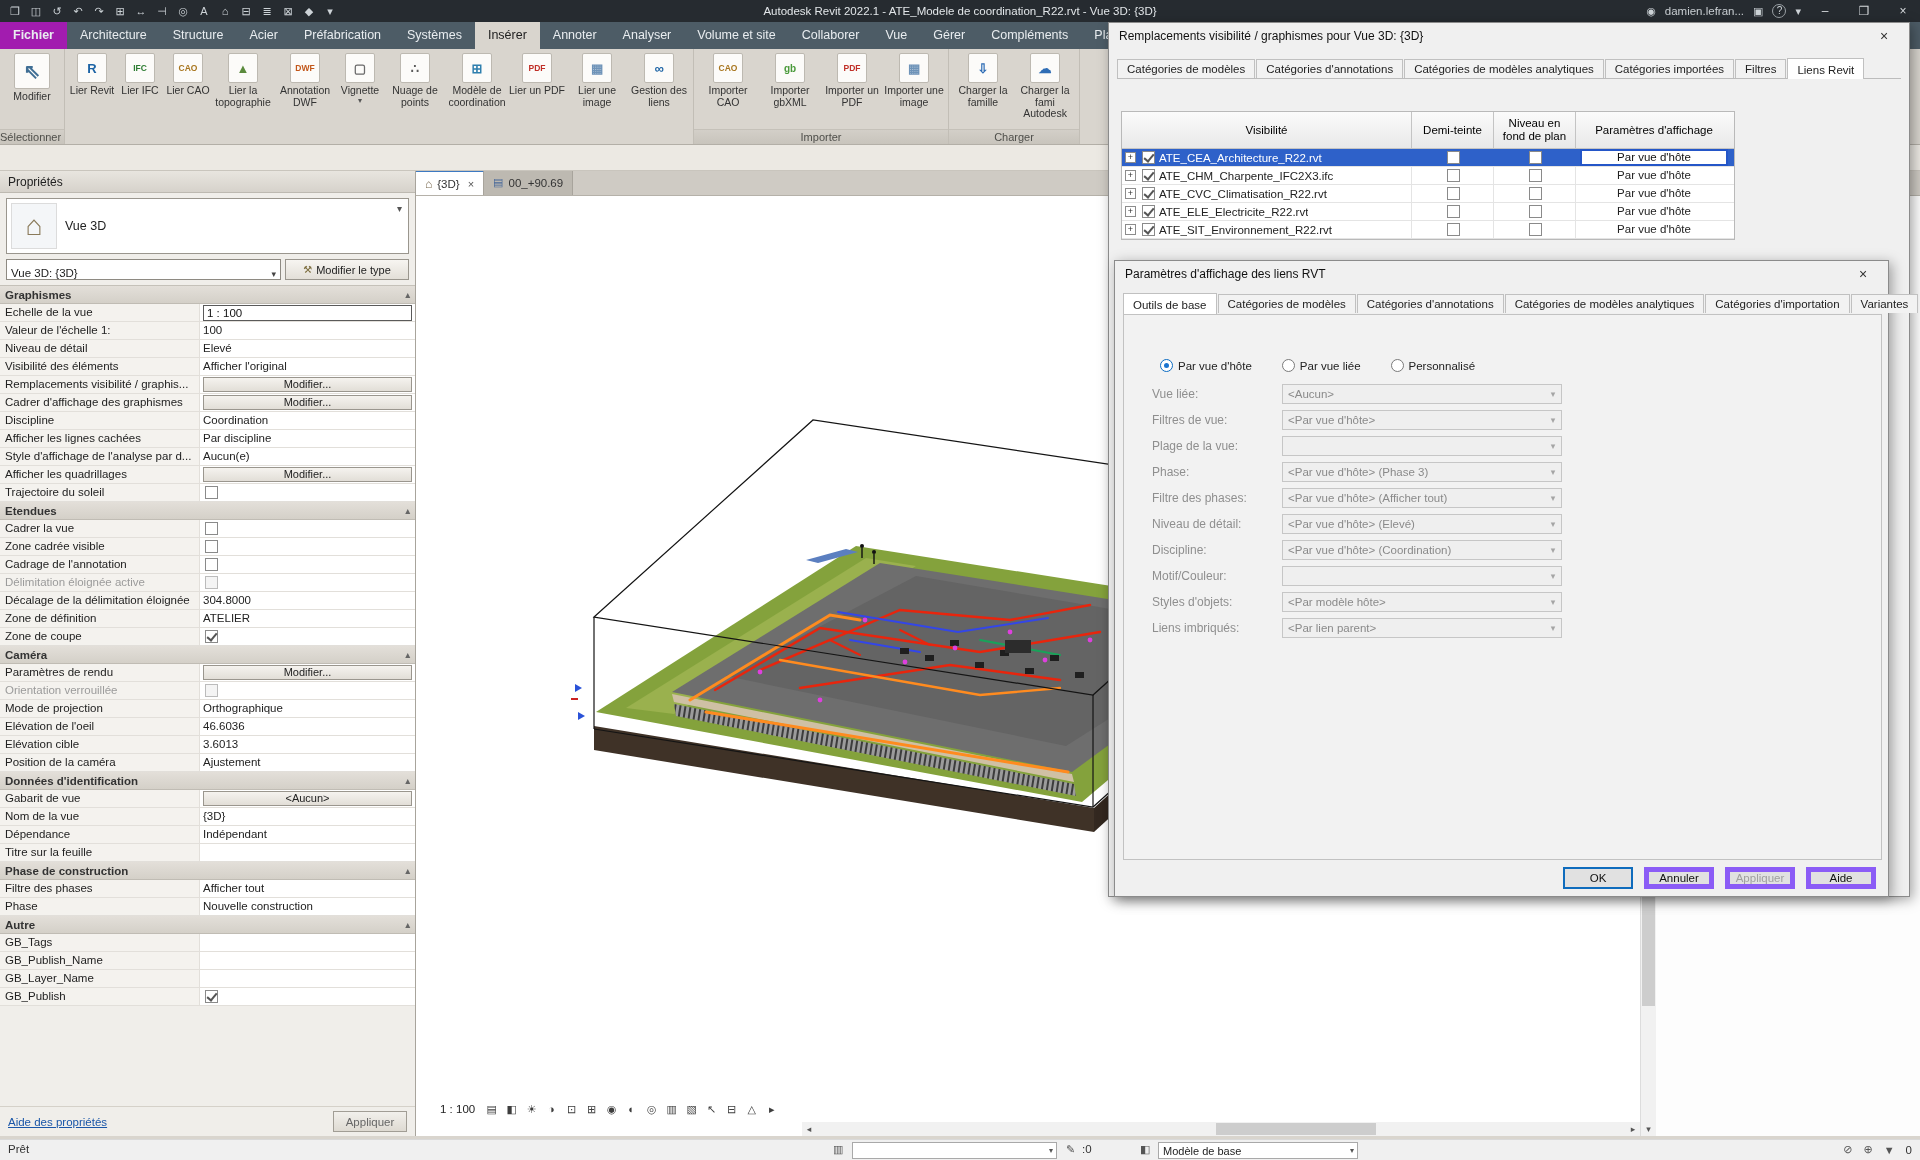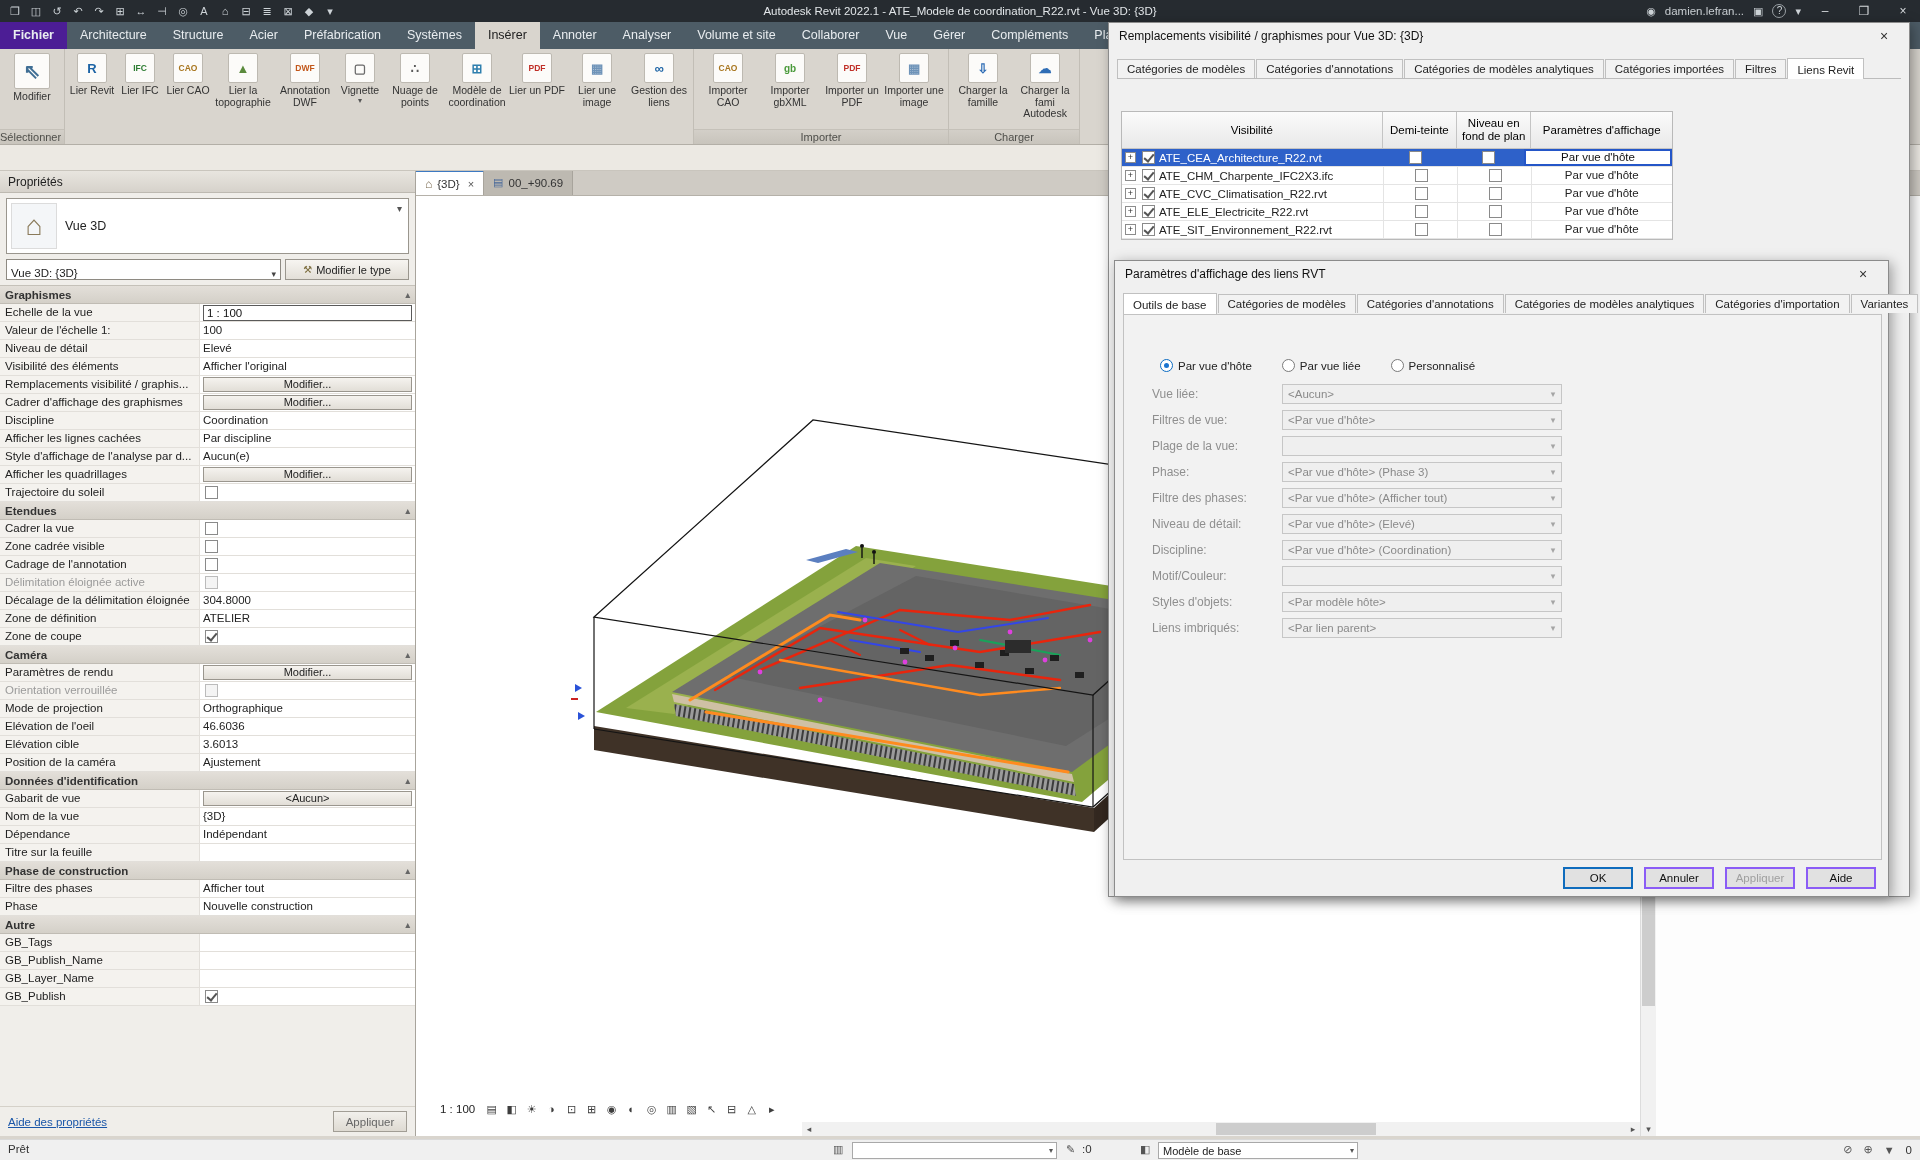--- a/index.html
+++ b/index.html
@@ -13,21 +13,21 @@
   .qat-ic { width:18px; height:16px; font-size:11px; line-height:16px; text-align:center; color:#cdd3d7; }
   .tb-title { position:absolute; left:0; right:0; text-align:center; font-size:11.5px; color:#e2e6e9; pointer-events:none; }
   .tb-right { margin-left:auto; display:flex; align-items:center; gap:9px; padding-right:2px; font-size:11.5px; z-index:2; }
   .tb-ic { font-size:11px; color:#cdd3d7; }
   .tb-ic.circ { width:14px; height:14px; border:1px solid #9aa1a6; border-radius:50%; text-align:center; line-height:12px; font-size:10px; }
   .wc { width:30px; text-align:center; font-size:12px; color:#d6dadd; }
 
   
   .tabrow { position:absolute; top:22px; left:0; width:1920px; height:27px; background:#4d5c66; display:flex; z-index:39; }
   .rtab { padding:0 13px; height:27px; line-height:27px; font-size:12.5px; color:#e9edf0; white-space:nowrap; }
-  .rtab.file { background:#4c1d95; font-weight:bold; }
+  .rtab.file { background:#a21caf; font-weight:bold; }
   .rtab.active { background:#d9d5ce; color:#222; }
 
   
   .ribbon { position:absolute; top:49px; left:0; width:1920px; height:96px; background:#d9d5ce; display:flex; border-bottom:1px solid #b3afa7; z-index:38; }
   .rpanel { position:relative; height:95px; padding:2px 3px 16px; border-right:1px solid #c2beb6; }
   .rbtns { display:flex; align-items:flex-start; height:79px; }
   .rbtn { min-width:48px; max-width:62px; padding:2px 1px; display:flex; flex-direction:column; align-items:center; }
   .rbtn.big { min-width:58px; }
   .rbtn.big .ricon { width:36px; height:36px; font-size:20px; }
   .ricon { width:30px; height:30px; border:1px solid #bdb9b1; background:#fcfbf9; border-radius:2px; display:flex; align-items:center; justify-content:center; font-weight:bold; font-size:13px; flex:none; }
@@ -96,21 +96,21 @@
   .dialog.vg { left:1108px; top:22px; width:802px; height:875px; z-index:50; }
   .dialog.rvt { left:1114px; top:260px; width:775px; height:637px; z-index:60; }
   .dlg-title { height:26px; display:flex; align-items:center; padding:0 10px; font-size:12px; color:#111; }
   .dlg-close { margin-left:auto; width:30px; text-align:center; font-size:14px; color:#333; }
   .dlg-tabs { position:absolute; left:8px; right:8px; display:flex; gap:1px; align-items:flex-end; }
   .vg .dlg-tabs { top:34px; border-bottom:1px solid #bcbcbc; }
   .rvt .dlg-tabs { top:31px; }
   .dtab { padding:3px 9px; font-size:11.5px; background:#f2f2f2; border:1px solid #c0c0c0; border-bottom:none; color:#222; white-space:nowrap; }
   .dtab.active { background:#fff; position:relative; top:1px; padding-top:5px; }
 
-  .vg-table { position:absolute; top:88px; left:12px; width:552px; border:1px solid #b9b9b9; background:#fff; }
+  .vg-table { position:absolute; top:88px; left:12px; width:614px; border:1px solid #b9b9b9; background:#fff; }
   .vg-hrow { display:flex; height:37px; background:linear-gradient(#fbfbfb,#e9e9e9); border-bottom:1px solid #c4c4c4; }
   .vg-hc { display:flex; align-items:center; justify-content:center; font-size:11.5px; border-right:1px solid #c4c4c4; text-align:center; line-height:13px; padding:0 4px; }
   .vg-hc.c0 { width:290px; } .vg-hc.c1 { width:82px; } .vg-hc.c2 { width:82px; } .vg-hc.c3 { width:156px; border-right:none; }
   .vg-row { display:flex; height:18px; border-bottom:1px solid #e4e4e4; background:#fff; font-size:11.5px; color:#222; }
   .vg-c { height:17px; display:flex; align-items:center; border-right:1px solid #e4e4e4; }
   .vg-c.c0 { width:290px; padding-left:3px; gap:4px; }
   .vg-c.c1 { width:82px; justify-content:center; }
   .vg-c.c2 { width:82px; justify-content:center; }
   .vg-c.c3 { width:156px; justify-content:center; border-right:none; }
   .vg-row.sel { background:#2e61c9; color:#fff; }
@@ -125,21 +125,21 @@
   .radio { display:flex; align-items:center; gap:5px; font-size:11.5px; color:#222; }
   .rdot { width:13px; height:13px; border:1px solid #7a7a7a; border-radius:50%; background:#fff; position:relative; flex:none; }
   .radio.sel .rdot { border-color:#0b6bc2; }
   .radio.sel .rdot::after { content:''; position:absolute; left:3px; top:3px; width:5px; height:5px; border-radius:50%; background:#1b74d0; }
   #rvtFields { position:absolute; left:0; top:66px; right:0; }
   .rvt-frow { display:flex; align-items:center; height:26px; padding-left:28px; }
   .rvt-flabel { width:130px; font-size:12px; color:#8f8f8f; }
   .dcombo { width:280px; height:20px; border:1px solid #c6c6c6; background:#efefef; display:flex; align-items:center; padding-left:5px; font-size:11.5px; color:#8a8a8a; }
   .dcombo-a { margin-left:auto; width:16px; text-align:center; color:#a5a5a5; font-size:9px; }
   .rvt-buttons { position:absolute; right:12px; bottom:7px; display:flex; gap:11px; }
-  .dbtn { width:70px; height:22px; background:#e1e1e1; border:2px solid #8b5cf6; font-size:11.5px; font-family:inherit; color:#111; display:flex; align-items:center; justify-content:center; }
+  .dbtn { width:70px; height:22px; background:#e1e1e1; border:5px solid #8b5cf6; font-size:11.5px; font-family:inherit; color:#111; display:flex; align-items:center; justify-content:center; }
   .dbtn.ok { border:2px solid #0f6cbd; }
   .dbtn.disabled { color:#9f9f9f; }
 
   
   .statusbar { position:absolute; left:0; top:1139px; width:1920px; height:21px; background:#f0f0f0; border-top:1px solid #d9d9d9; font-size:11.5px; color:#333; z-index:70; }
   .sb-left { position:absolute; left:8px; top:3px; }
   .sb-ic { font-size:11px; color:#555; }
   .sb-ws-ic { position:absolute; left:833px; top:3px; }
   .sb-combo { height:17px; background:#fff; border:1px solid #a9a9a9; display:flex; align-items:center; font-size:11px; color:#222; }
   .sb-combo .arr { margin-left:auto; font-size:8px; color:#555; padding-right:3px; }

